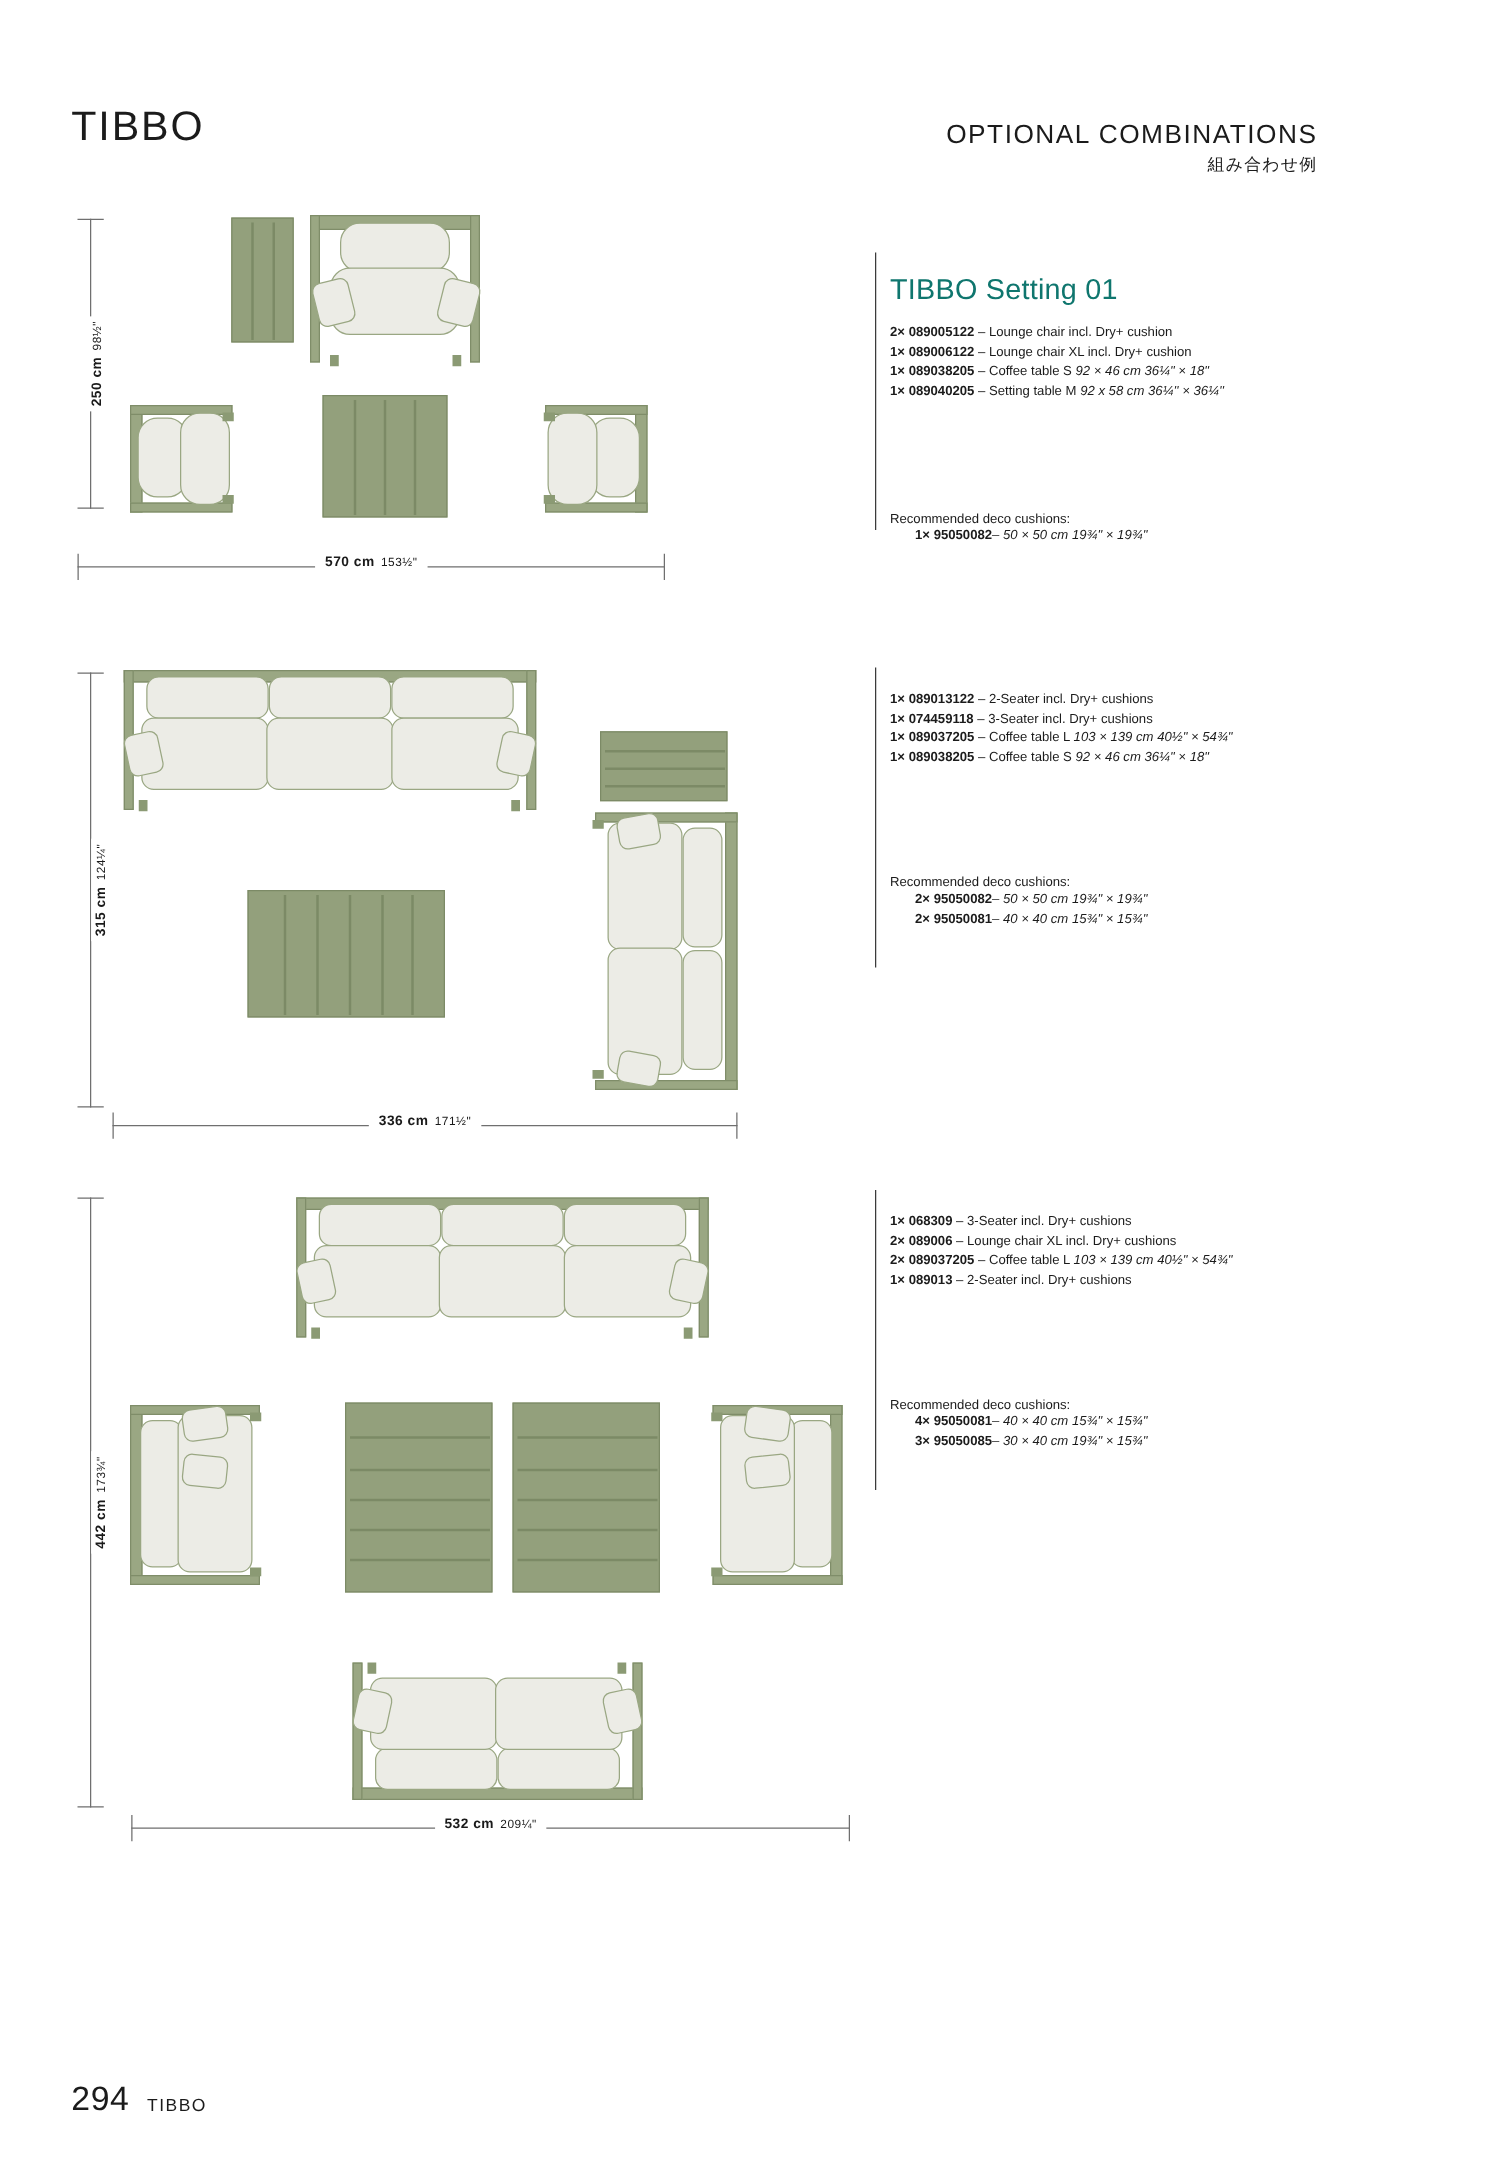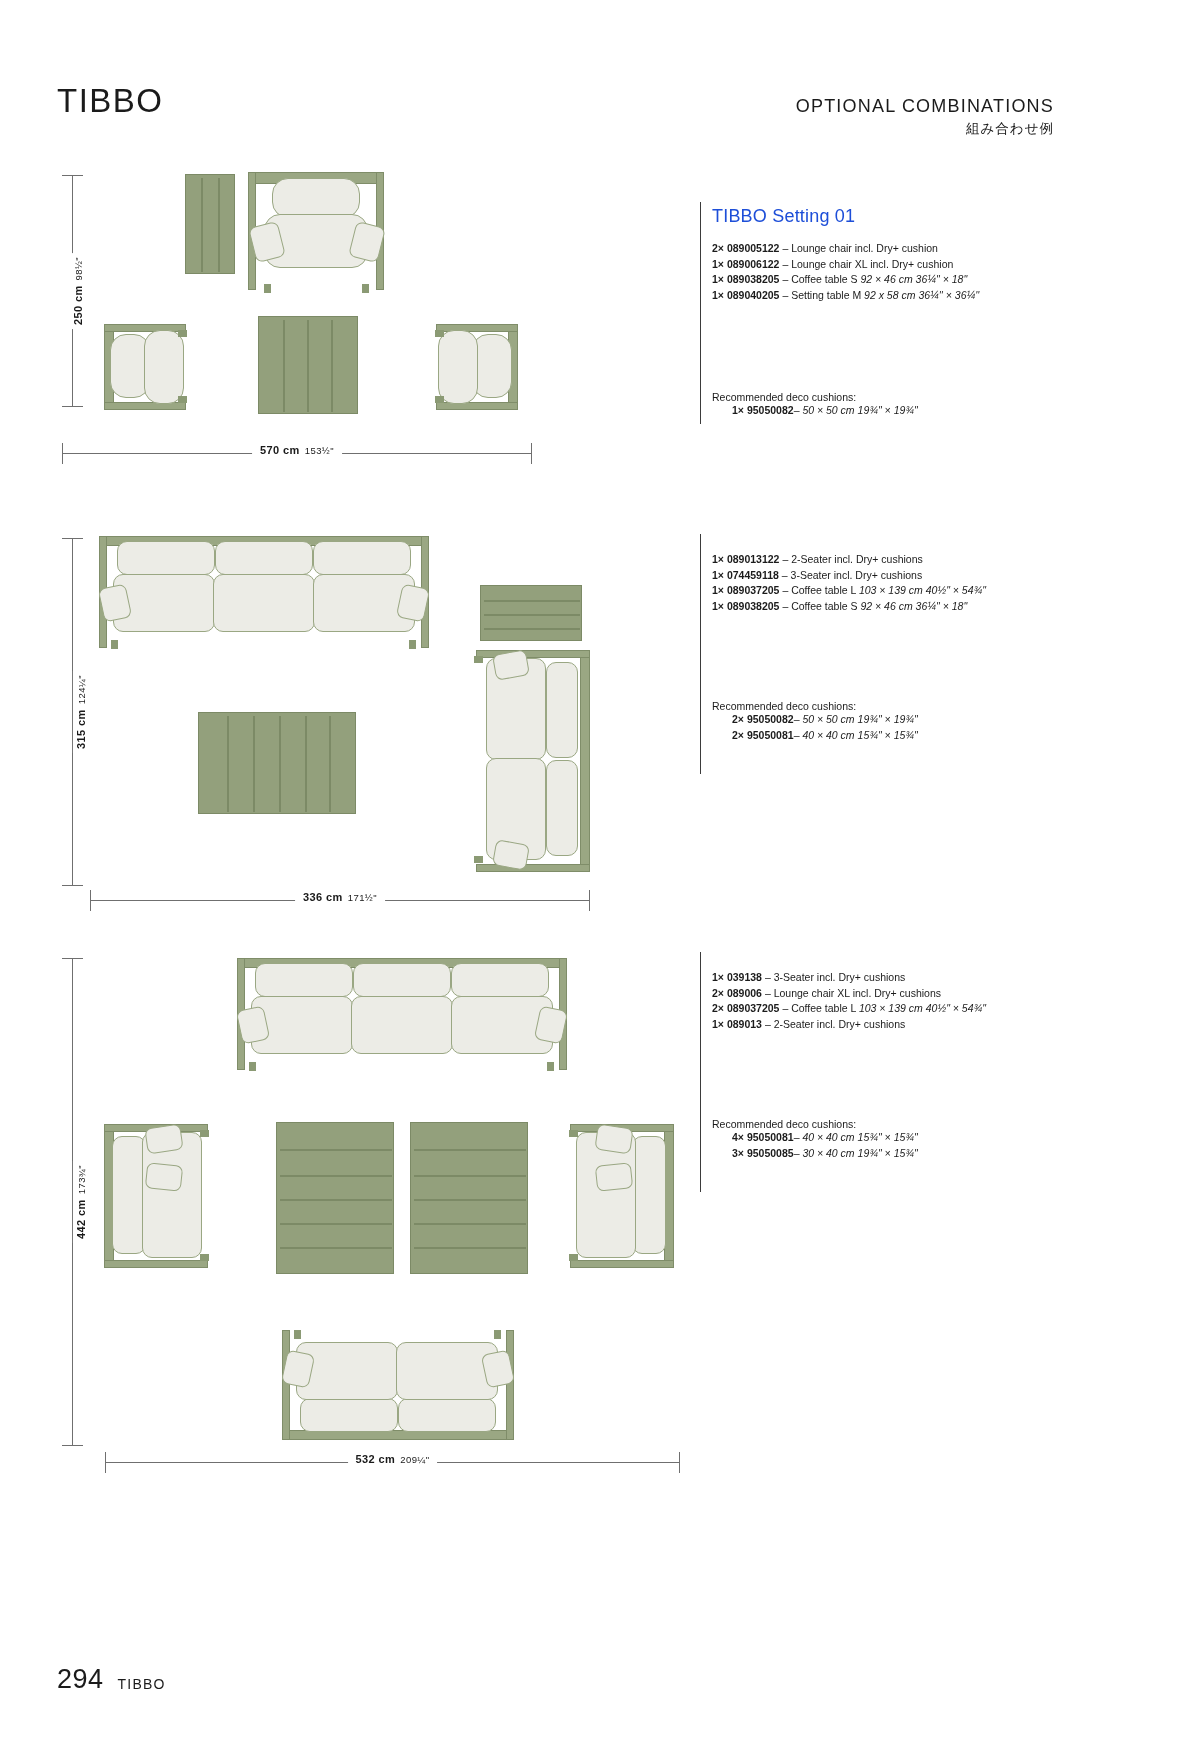--- a/index.html
+++ b/index.html
@@ -12,31 +12,31 @@
     overflow:hidden;
   }
   .page { position:absolute; inset:0; }
 
   
   .brand-title {
     position:absolute; left:57px; top:82px;
     font-size:33px; letter-spacing:1.5px; font-weight:400; color:#1b1b1b;
   }
   .header-right { position:absolute; right:150px; top:96px; text-align:right; }
-  .header-right .en { font-size:18px; letter-spacing:1.2px; color:#1b1b1b; }
+  .header-right .en { font-size:21px; letter-spacing:1.2px; color:#1b1b1b; }
   .header-right .jp { font-size:13.5px; letter-spacing:1px; color:#1b1b1b; margin-top:3px; }
 
   
   .footer { position:absolute; left:57px; bottom:42px; display:flex; align-items:flex-end; gap:14px; }
   .footer .pageno { font-size:27px; color:#1b1b1b; letter-spacing:0.5px; }
   .footer .label { font-size:14px; color:#1b1b1b; letter-spacing:1.2px; padding-bottom:3px; }
 
   
   .setting { position:absolute; }
-  .set-title { font-size:18px; color:#1d4ed8; letter-spacing:0.2px; }
+  .set-title { font-size:23px; color:#0f766e; letter-spacing:0.2px;margin-top:12px; }
   .items { margin-top:14px; }
   .item { font-size:10.5px; line-height:15.5px; color:#1b1b1b; white-space:nowrap; }
   .item b { font-weight:700; }
   .item i { font-style:italic; }
   .deco-head { font-size:10.5px; color:#1b1b1b; }
   .deco { font-size:10.5px; line-height:15.5px; color:#1b1b1b; white-space:nowrap;margin-left:20px; }
   .deco b { font-weight:700; }
   .deco i { font-style:italic; }
 
   
@@ -386,21 +386,21 @@
       <div class="txt">
         <b>532 cm</b><span>209¼"</span>
       </div>
     </div>
   </div>
 
   <div class="txt-rule" style="left:700px; top:952px; height:240px;"></div>
   <div class="setting" style="left:712px; top:956px; width:430px;">
     <div class="items">
       <div class="item">
-        <b>1×</b> <b>039138</b>
+        <b>1×</b> <b>068309</b>
         <span>– 3-Seater incl. Dry+ cushions</span> <i></i>
       </div>
       <div class="item">
         <b>2×</b> <b>089006</b>
         <span>– Lounge chair XL incl. Dry+ cushions</span> <i></i>
       </div>
       <div class="item">
         <b>2×</b> <b>089037205</b>
         <span>– Coffee table L</span> <i>103 × 139 cm  40½" × 54¾"</i>
       </div>

